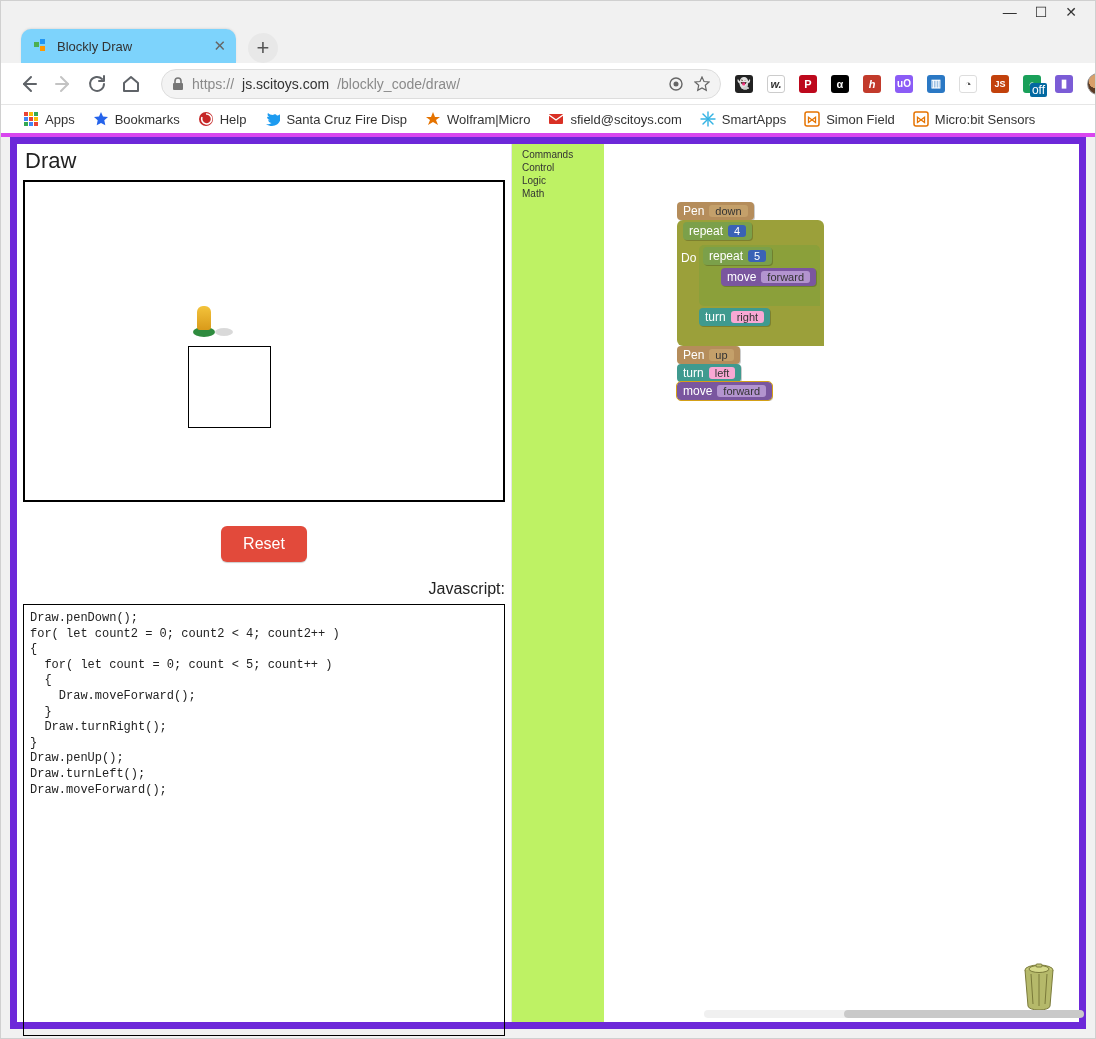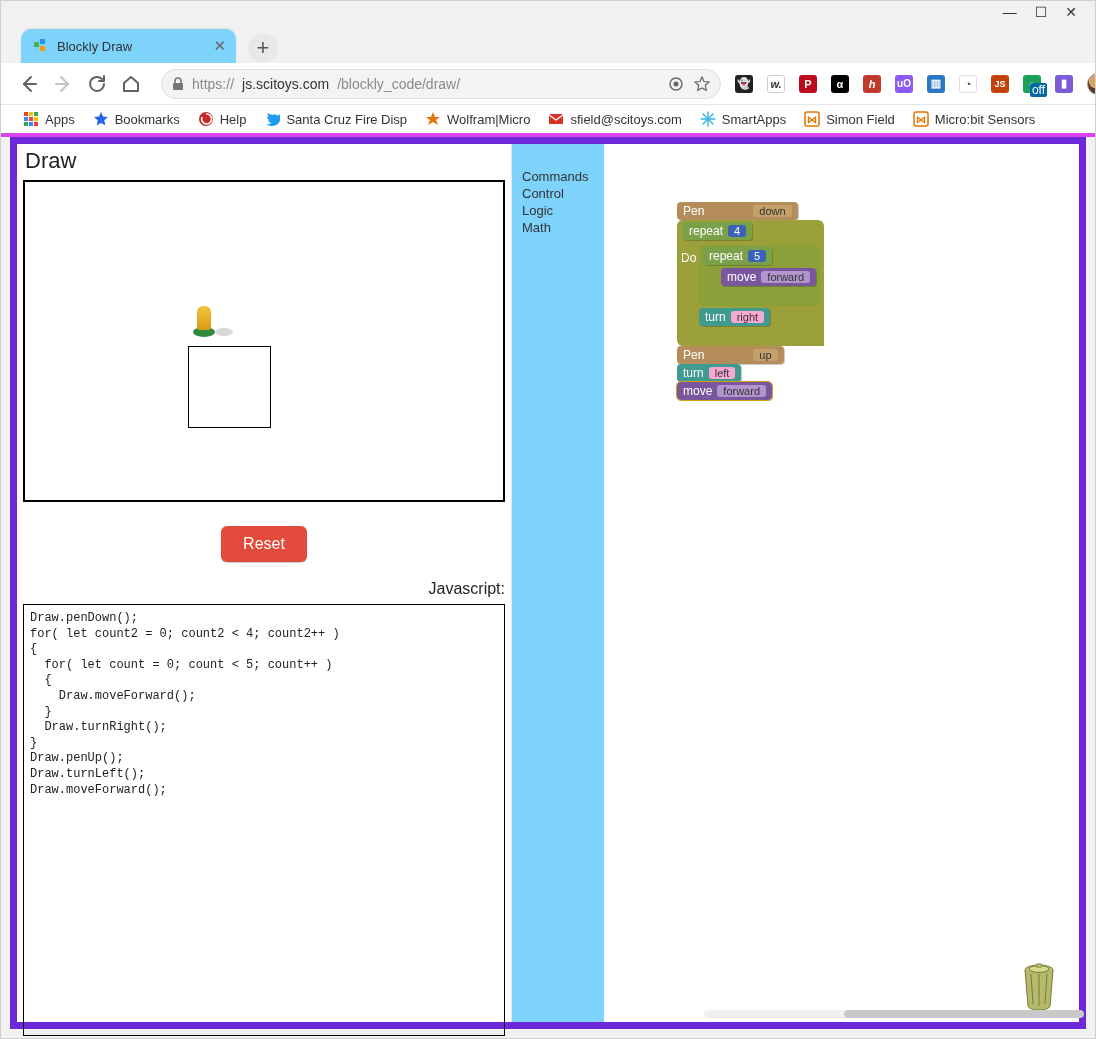--- a/index.html
+++ b/index.html
@@ -46,39 +46,39 @@
   .turtle-base{ width:22px; height:10px; background:#2e8b3e; border-radius:50%; position:absolute; left:0; top:21px;}
   .turtle-shadow{ position:absolute; left:22px; top:22px; width:18px; height:8px; background:rgba(0,0,0,.15); border-radius:50%;}
 
   .reset-row{ display:flex; justify-content:center;}
   .btn-reset{ background:#e24a3b; color:#fff; border:none; border-radius:6px; padding:9px 22px; font-size:16px; box-shadow:0 1px 1px rgba(0,0,0,.2);}
 
   h3.section{ font-size:16px; font-weight:400; margin:18px 0 6px 2px; color:#222;text-align:right;}
   .code{ border:1.5px solid #000; height:432px; padding:6px; font-family:"Courier New",monospace; font-size:12px; line-height:1.3; color:#222; white-space:pre; overflow:hidden;}
 
   
-  .toolbox{ position:absolute; left:0; top:0; bottom:0; width:92px; background:#7dd3fc; padding:24px 8px; font-size:13px; color:#333;}
+  .toolbox{ position:absolute; left:0; top:0; bottom:0; width:92px; background:#bef264; padding:4px 8px; font-size:10px; color:#333;}
   .toolbox div{ padding:1px 2px;}
   .workspace{ position:absolute; left:92px; right:0; top:0; bottom:0; background:#fff;text-align:center;}
   .trash{ position:absolute; right:20px; bottom:12px; }
   .hscroll{ position:absolute; left:100px; right:20px; bottom:4px; height:8px; background:#f0f0f0; border-radius:4px;}
   .hscroll .thumb{ position:absolute; left:140px; width:240px; top:0; bottom:0; background:#c9c9c9; border-radius:4px;}
   .vscroll-page{ position:absolute; right:0; top:0; bottom:0; width:17px; background:#f3f3f3;}
   .vscroll-page .track{ position:absolute; top:6px; bottom:6px; left:3px; right:3px; background:#efefef; border-radius:5px;}
   .vscroll-page .thumb{ position:absolute; left:3px; right:3px; top:50px; height:460px; background:#c9c9c9; border-radius:5px;}
 
   
   .blocks{ position:absolute; left:73px; top:58px; font-size:12px;}
   .blk{ color:#fff; border-radius:4px; padding:2px 6px; display:inline-flex; align-items:center; gap:5px; box-shadow:1px 1px 0 rgba(0,0,0,.2);}
   .brown{ background:#b58d5b;}
   .green{ background:#4ea576;}
   .teal{ background:#3f9a8f;}
   .purple{ background:#7a569f;}
   .num{ background:#3a62b6; color:#fff; padding:0 6px; border-radius:3px; font-size:11px;}
-  .pill{ background:#c4a06a; color:#333; padding:0 6px; border-radius:3px; font-size:11px;margin-left:44px;}
+  .pill{ background:#c4a06a; color:#333; padding:0 6px; border-radius:3px; font-size:11px;}
   .pill-teal{ background:#f9a8d4; color:#333; padding:0 6px; border-radius:3px; font-size:11px;}
   .pill-pur{ background:#b394cf; color:#333; padding:0 6px; border-radius:3px; font-size:11px;}
   .row{ display:flex; align-items:center;}
   .outer{ background:#9ba03a; border-radius:6px 6px 0 6px; padding:3px 4px 20px 22px; position:relative;}
   .outer .hdr{ position:absolute; left:6px; top:2px; }
   .inner{ background:#8ba03a; border-radius:5px 5px 0 5px; padding:3px 4px 20px 22px; position:relative; margin-top:2px;}
   .do-label{ position:absolute; left:-18px; top:6px; color:#fff; font-size:12px;}
 
   svg{display:block;}
 </style>

